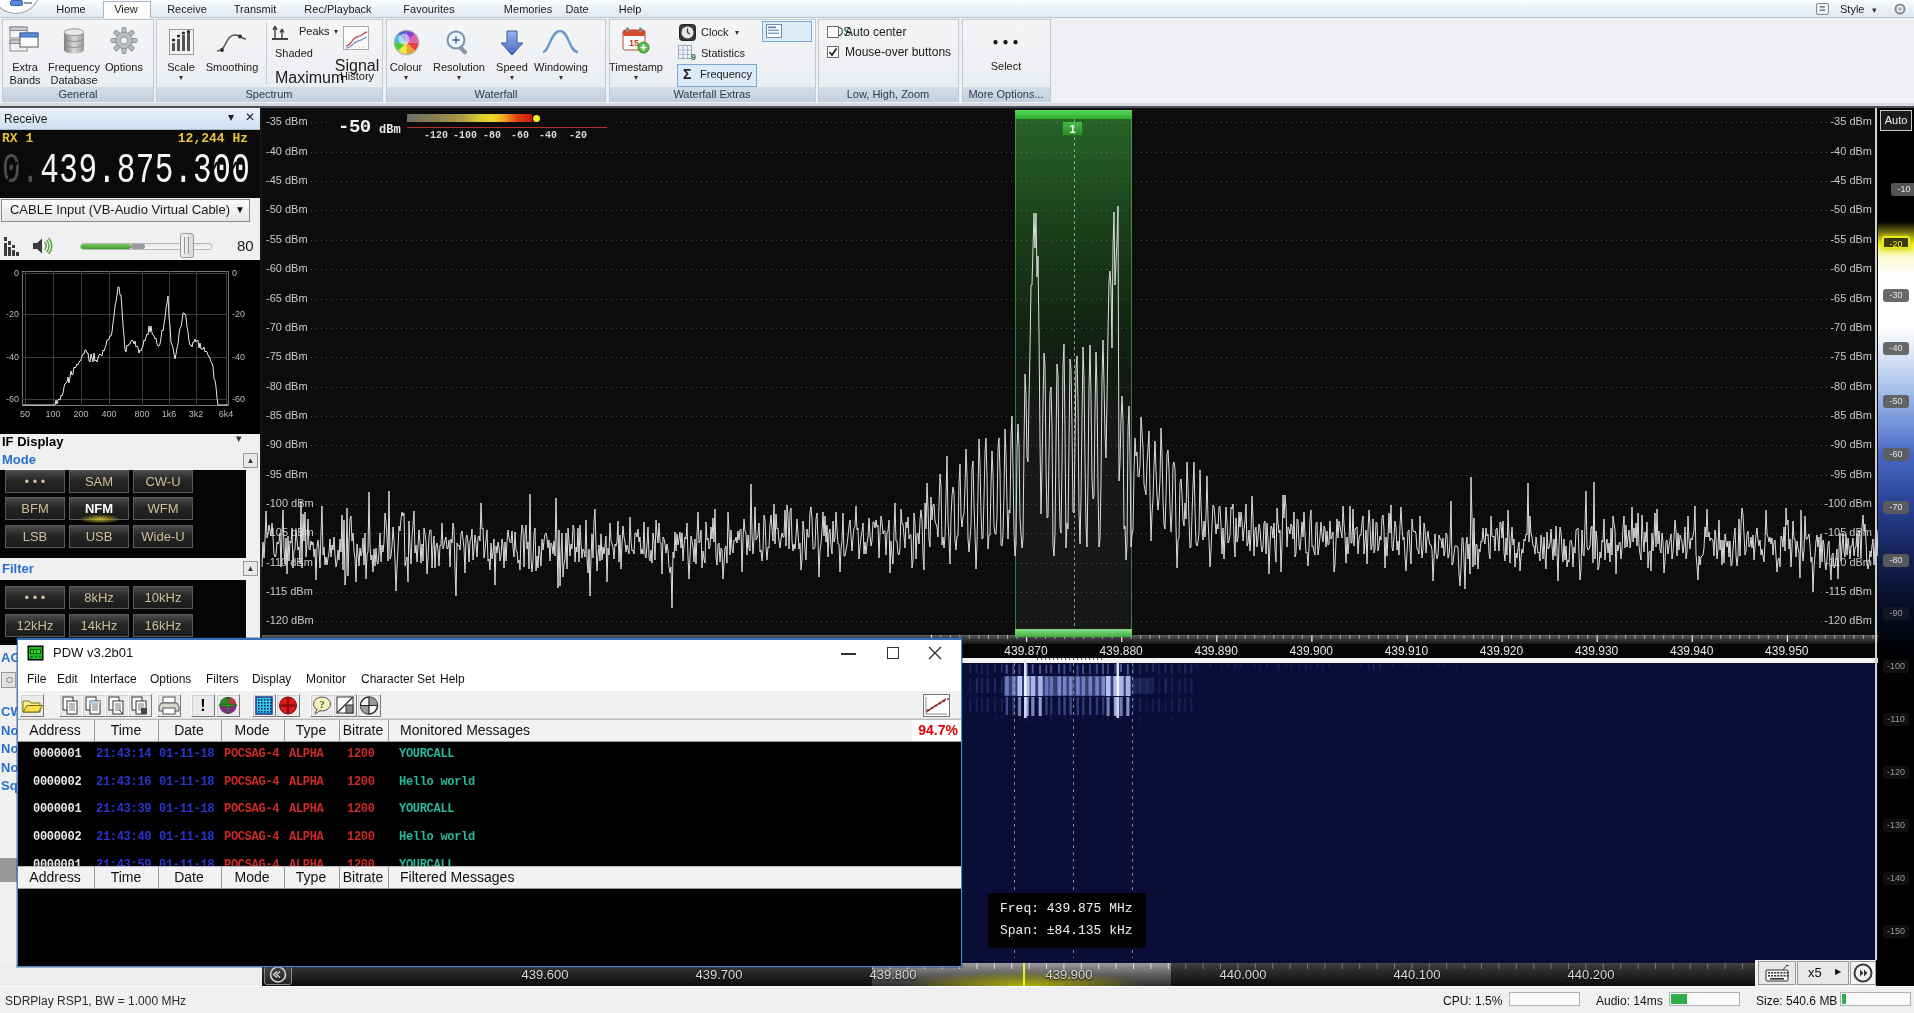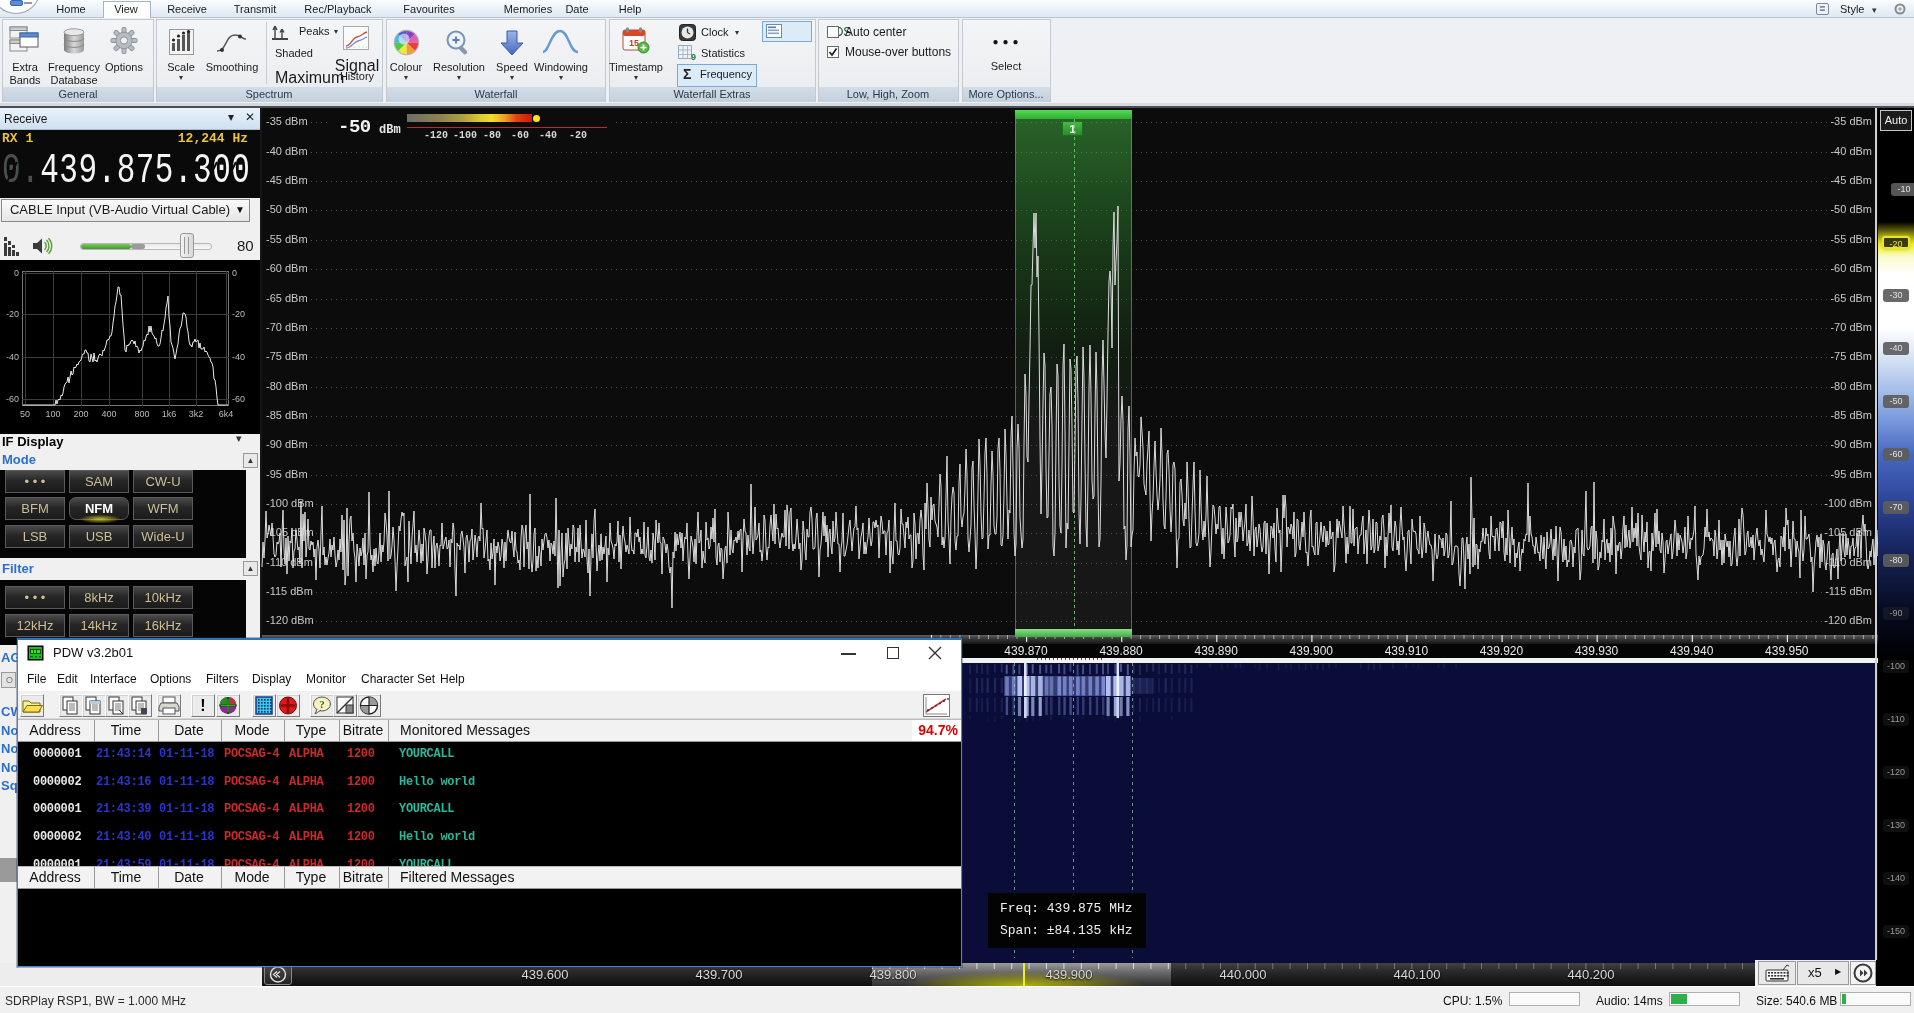--- a/index.html
+++ b/index.html
@@ -297,21 +297,21 @@
     <div style="position:absolute;left:236px;top:432px;white-space:nowrap;font-size:11px;color:#333;">▾</div>
     <div style="position:absolute;left:2px;top:452px;white-space:nowrap;font-size:13px;font-weight:bold;color:#2a6fd0;">Mode</div>
     <div style="position:absolute;left:243px;top:453px;width:15px;height:15px;background:#e8e8e8;border:1px solid #999;">
       <div style="text-align:center;font-size:8px;color:#333;line-height:13px;">▲</div>
     </div>
     <div style="position:absolute;left:0px;top:470px;width:246px;height:88px;background:#050505;"></div>
     <div class="modebtn" style="left:5px;top:470px;">•&nbsp;•&nbsp;•</div>
     <div class="modebtn" style="left:69px;top:470px;">SAM</div>
     <div class="modebtn" style="left:133px;top:470px;">CW-U</div>
     <div class="modebtn" style="left:5px;top:497px;">BFM</div>
-    <div class="modebtn" style="left:69px;top:497px;color:#fff;font-weight:bold;border-radius:7px;">NFM</div>
+    <div class="modebtn" style="left:69px;top:497px;color:#fff;font-weight:bold;">NFM</div>
     <div style="position:absolute;left:74px;top:515px;width:52px;height:9px;background:radial-gradient(ellipse 50% 60% at 50% 45%, rgba(215,205,50,0.85), rgba(160,150,25,0.35) 60%, transparent 80%);"></div>
     <div class="modebtn" style="left:133px;top:497px;">WFM</div>
     <div class="modebtn" style="left:5px;top:525px;">LSB</div>
     <div class="modebtn" style="left:69px;top:525px;">USB</div>
     <div class="modebtn" style="left:133px;top:525px;">Wide-U</div>
     <div style="position:absolute;left:0px;top:558px;width:246px;height:22px;background:#f0f0f0;"></div>
     <div style="position:absolute;left:2px;top:561px;white-space:nowrap;font-size:13px;font-weight:bold;color:#2a6fd0;">Filter</div>
     <div style="position:absolute;left:243px;top:561px;width:15px;height:15px;background:#e8e8e8;border:1px solid #999;">
       <div style="text-align:center;font-size:8px;color:#333;line-height:13px;">▲</div>
     </div>

